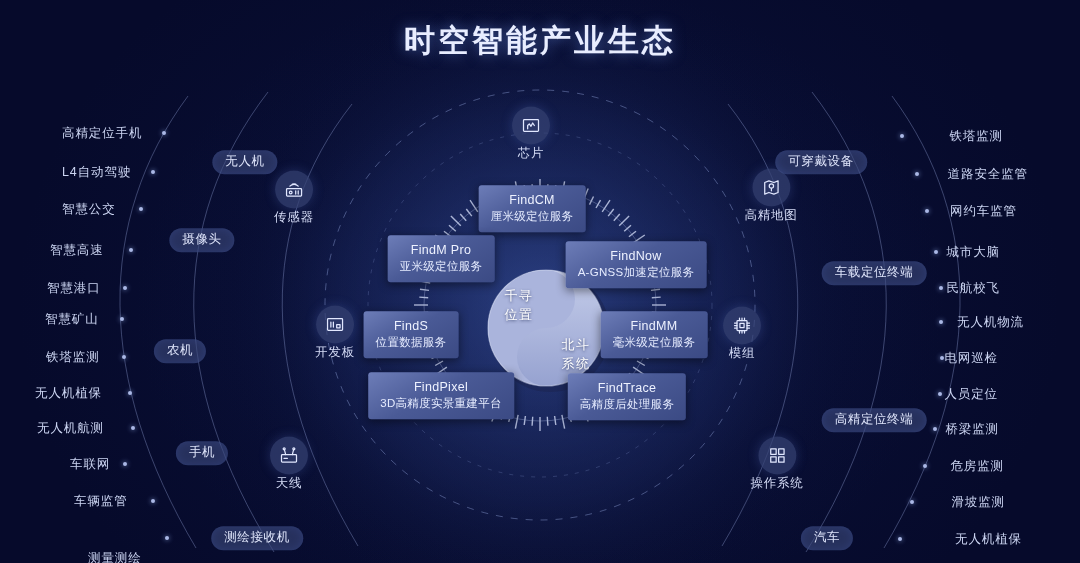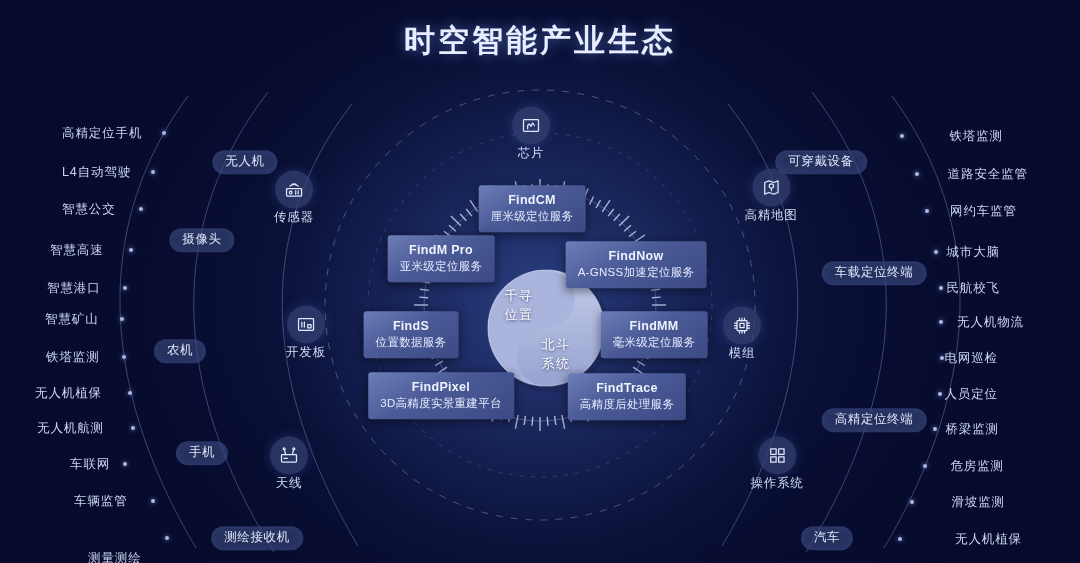--- a/index.html
+++ b/index.html
@@ -65,21 +65,21 @@
   }
 
   
   .pbox {
     position:absolute; transform:translate(-50%,-50%);
     padding:7px 12px 8px; border-radius:3px; text-align:center;
     background:linear-gradient(150deg,#6d7db8 0%,#4a5a96 45%,#3b4a84 100%);
     box-shadow:0 2px 10px rgba(0,0,0,.45);
     line-height:1.35; white-space:nowrap;
   }
-  .pbox .en { color:#eef2ff; font-size:12.5px; font-weight:700; letter-spacing:.3px; }
+  .pbox .en { color:#eef2ff; font-size:12.5px; font-weight:400; letter-spacing:.3px; }
   .pbox .cn { color:#e6ecff; font-size:11.5px; letter-spacing:.3px; }
   .corelabel {
     position:absolute; transform:translate(-50%,-50%);
     text-align:center; color:#ffffff; font-size:13px;
     line-height:1.45; letter-spacing:1.4px; pointer-events:none;
     text-shadow:0 1px 3px rgba(20,30,70,.7);
   }
 </style>
 </head>
 <body>
@@ -222,21 +222,21 @@
       <circle cx="546" cy="328" r="58" fill="none" stroke="#dde3f7" stroke-opacity="0.5" stroke-width="1.2"></circle>
     </g>
   </svg>
 
   <div class="page-title">时空智能产业生态</div>
 
   <div class="corelabel" style="left:519px; top:306px;">
     <div>千寻</div>
       <div>位置</div>
   </div>
-  <div class="corelabel" style="left:556px; top:355px;">
+  <div class="corelabel" style="left:576px; top:355px;">
     <div>北斗</div>
       <div>系统</div>
   </div>
 
   <div id="layer">
       <div class="pbox" style="left:532px;top:209px">
       <div class="en">FindCM</div>
       <div class="cn">厘米级定位服务</div>
     </div>
       <div class="pbox" style="left:441px;top:259px">
@@ -285,21 +285,21 @@
     </div>
       <div class="iconnode" style="left:771px;top:196px">
       <div class="disc">
           <svg viewBox="0 0 24 24">
             <path d="M4 6l5-2 6 2 5-2v14l-5 2-6-2-5 2z" fill="none" stroke="#e2e8ff" stroke-width="1.5" stroke-linecap="round" stroke-linejoin="round"></path>
             <path d="M12 7.5a2.6 2.6 0 1 1 0 5.2 2.6 2.6 0 0 1 0-5.2zM12 12.7V16" fill="none" stroke="#e2e8ff" stroke-width="1.5" stroke-linecap="round" stroke-linejoin="round"></path>
           </svg>
         </div>
       <div class="cap">高精地图</div>
     </div>
-      <div class="iconnode" style="left:306px;top:333px">
+      <div class="iconnode" style="left:335px;top:333px">
       <div class="disc">
           <svg viewBox="0 0 24 24">
             <rect x="3" y="5" width="18" height="14" rx="1" fill="none" stroke="#e2e8ff" stroke-width="1.5" stroke-linecap="round" stroke-linejoin="round"></rect>
             <path d="M7 9v6M10 9v6" fill="none" stroke="#e2e8ff" stroke-width="1.5" stroke-linecap="round" stroke-linejoin="round"></path>
             <rect x="14" y="12" width="4" height="4" fill="none" stroke="#e2e8ff" stroke-width="1.5" stroke-linecap="round" stroke-linejoin="round"></rect>
           </svg>
         </div>
       <div class="cap">开发板</div>
     </div>
       <div class="iconnode" style="left:742px;top:334px">

